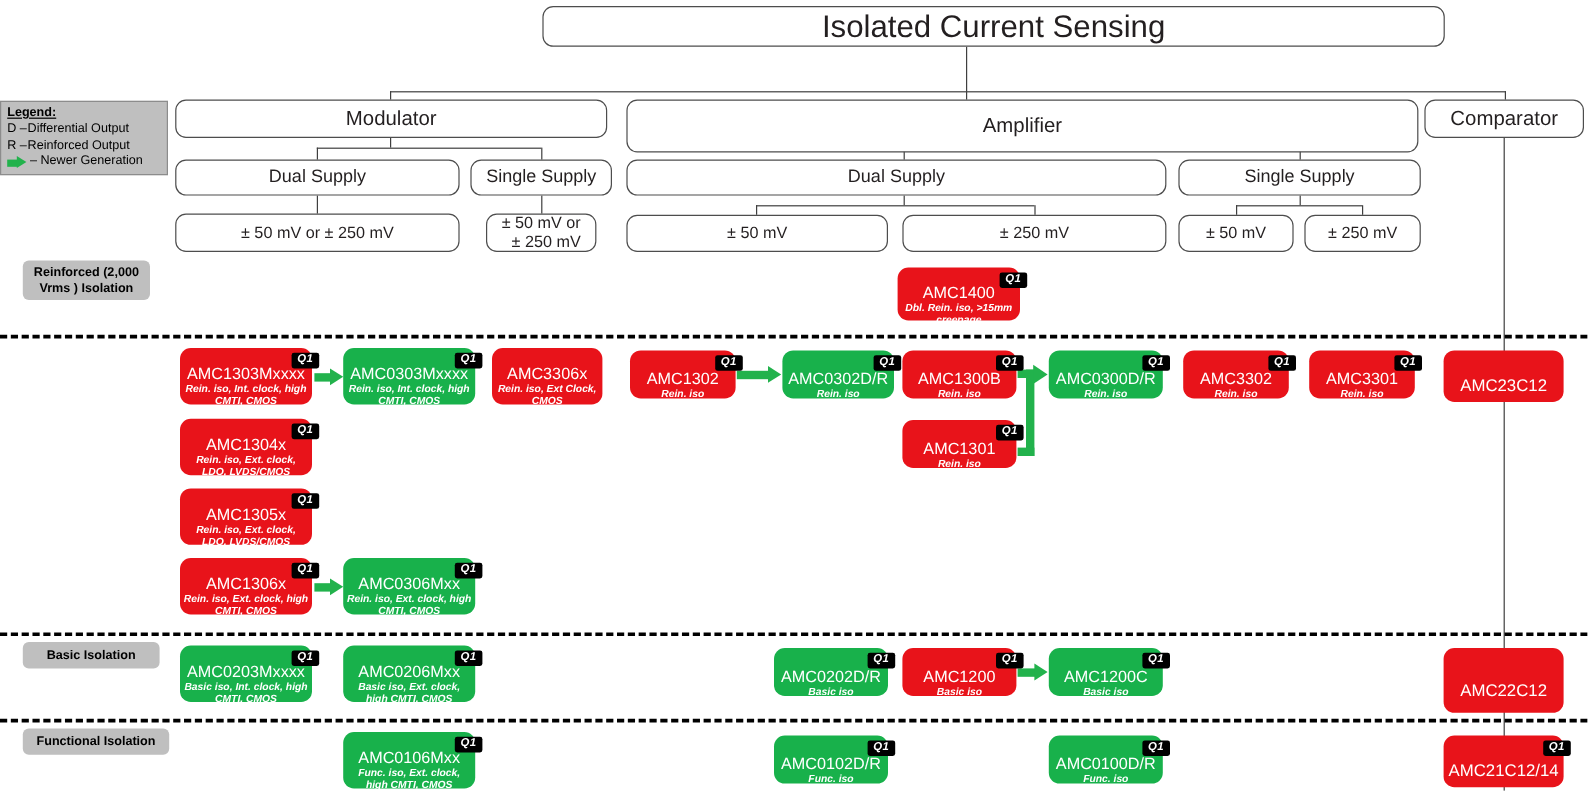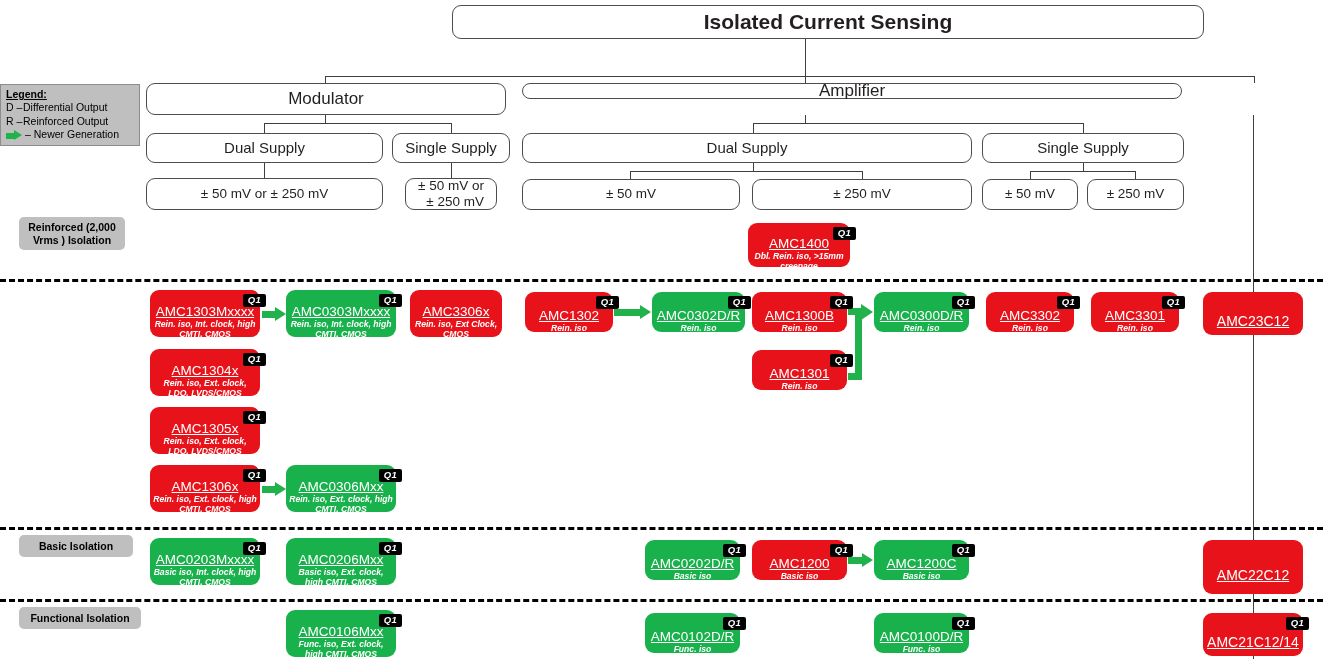--- a/index.html
+++ b/index.html
@@ -10,21 +10,21 @@
   }
   #stage{position:absolute;left:0;top:0;width:1323px;height:659px;}
 
   
   .hbox{
     position:absolute;box-sizing:border-box;
     border:1.6px solid #4d4d4d;border-radius:9px;background:#ffffff;
     display:flex;align-items:center;justify-content:center;text-align:center;
     color:#231f20;line-height:1.08;
   }
-  .hbox.root{font-size:21px;font-weight:bold;}
+  .hbox.root{font-size:26px;}
   .hbox.lvl2{font-size:17px;}
   .hbox.lvl3{font-size:15px;}
   .hbox.lvl4{font-size:13.5px;}
 
   
   .ln{position:absolute;background:#3f3f3f;}
   .lnv{width:1.3px;}
   .lnh{height:1.3px;}
 
   
@@ -64,21 +64,21 @@
 
   
   .part{
     position:absolute;box-sizing:border-box;border-radius:9px;
     display:flex;flex-direction:column;align-items:center;justify-content:center;
     text-align:center;padding:2px 3px;overflow:visible;
   }
   .part.red{background:#e8131a;}
   .part.green{background:#18b14b;}
   .part .pname{
-    font-size:13.5px;color:#ffffff;text-decoration:underline;
+    font-size:13.5px;color:#ffffff;
     white-space:nowrap;line-height:1.12;margin-top:17px;
   }
   .part .psub{
     font-size:8.6px;color:#ffffff;font-style:italic;font-weight:bold;
     line-height:1.12;margin-top:1px;
   }
   .part.nosub .pname{font-size:14px;}
 
   
   .q1{
@@ -145,21 +145,22 @@
 
   <div class="ln lnv" style="left:1253px;top:115px;height:544px;"></div>
 
   <div class="dash" style="top:279px;"></div>
   <div class="dash" style="top:527px;"></div>
   <div class="dash" style="top:599px;"></div>
 
   <div class="hbox root" style="left:452px;top:5px;width:752px;height:34px;">Isolated Current Sensing</div>
 
   <div class="hbox lvl2" style="left:146px;top:83px;width:360px;height:32px;">Modulator</div>
-  <div class="hbox lvl2" style="left:522px;top:83px;width:660px;height:16px;">Amplifier</div>
+  <div class="hbox lvl2" style="left:522px;top:83px;width:660px;height:44px;">Amplifier</div>
+  <div class="hbox lvl2" style="left:1187px;top:83px;width:133px;height:32px;">Comparator</div>
 
   <div class="hbox lvl3" style="left:146px;top:133px;width:237px;height:30px;">Dual Supply</div>
   <div class="hbox lvl3" style="left:392px;top:133px;width:118px;height:30px;">Single Supply</div>
   <div class="hbox lvl3" style="left:522px;top:133px;width:450px;height:30px;">Dual Supply</div>
   <div class="hbox lvl3" style="left:982px;top:133px;width:202px;height:30px;">Single Supply</div>
 
   <div class="hbox lvl4" style="left:146px;top:178px;width:237px;height:32px;">± 50 mV or ± 250 mV</div>
   <div class="hbox lvl4" style="left:405px;top:178px;width:92px;height:32px;">
     <span style="white-space:pre-line;line-height:1.16;text-align:right;">± 50 mV or
 ± 250 mV</span>

